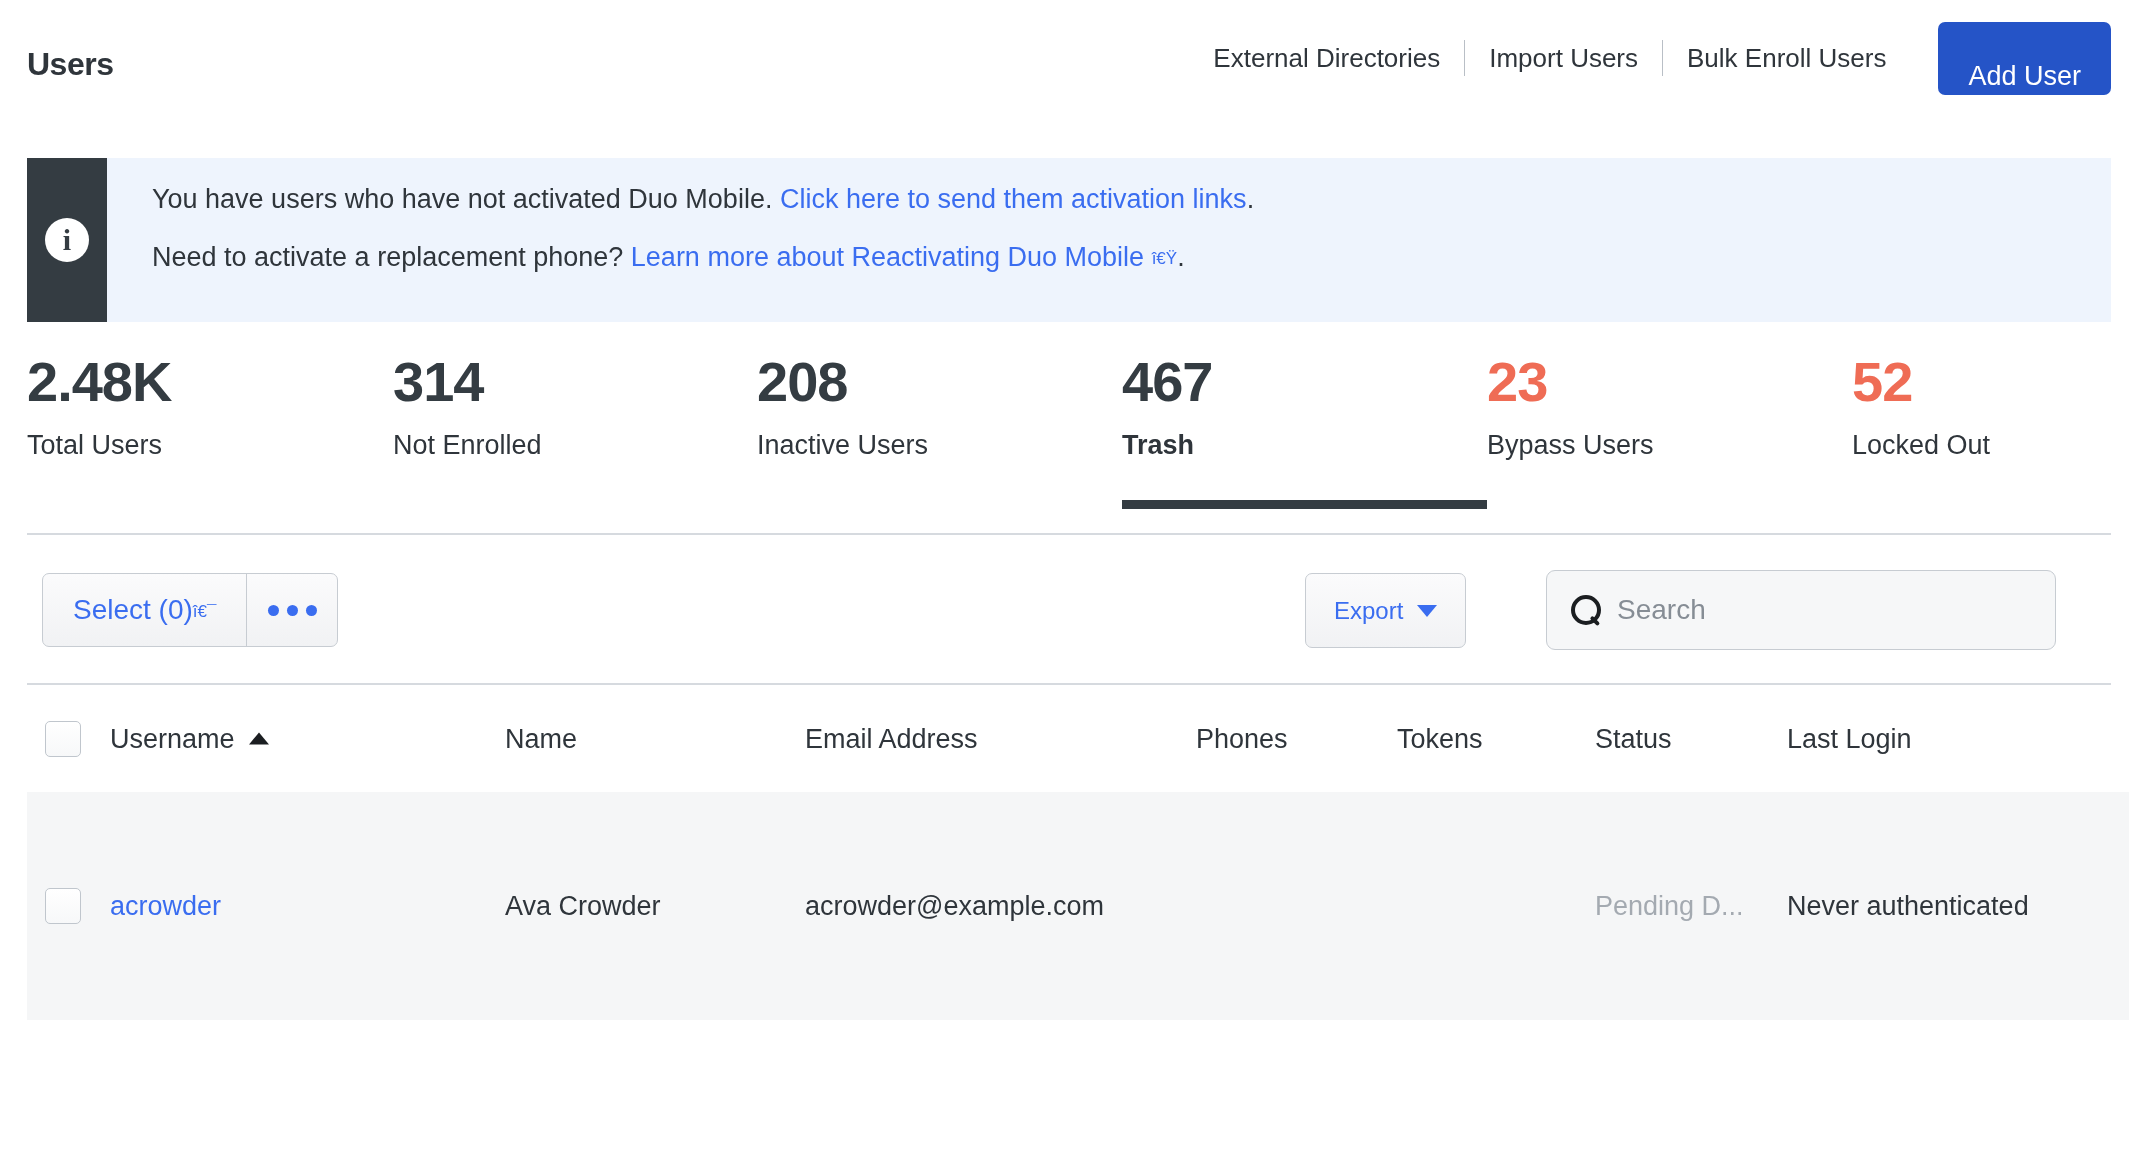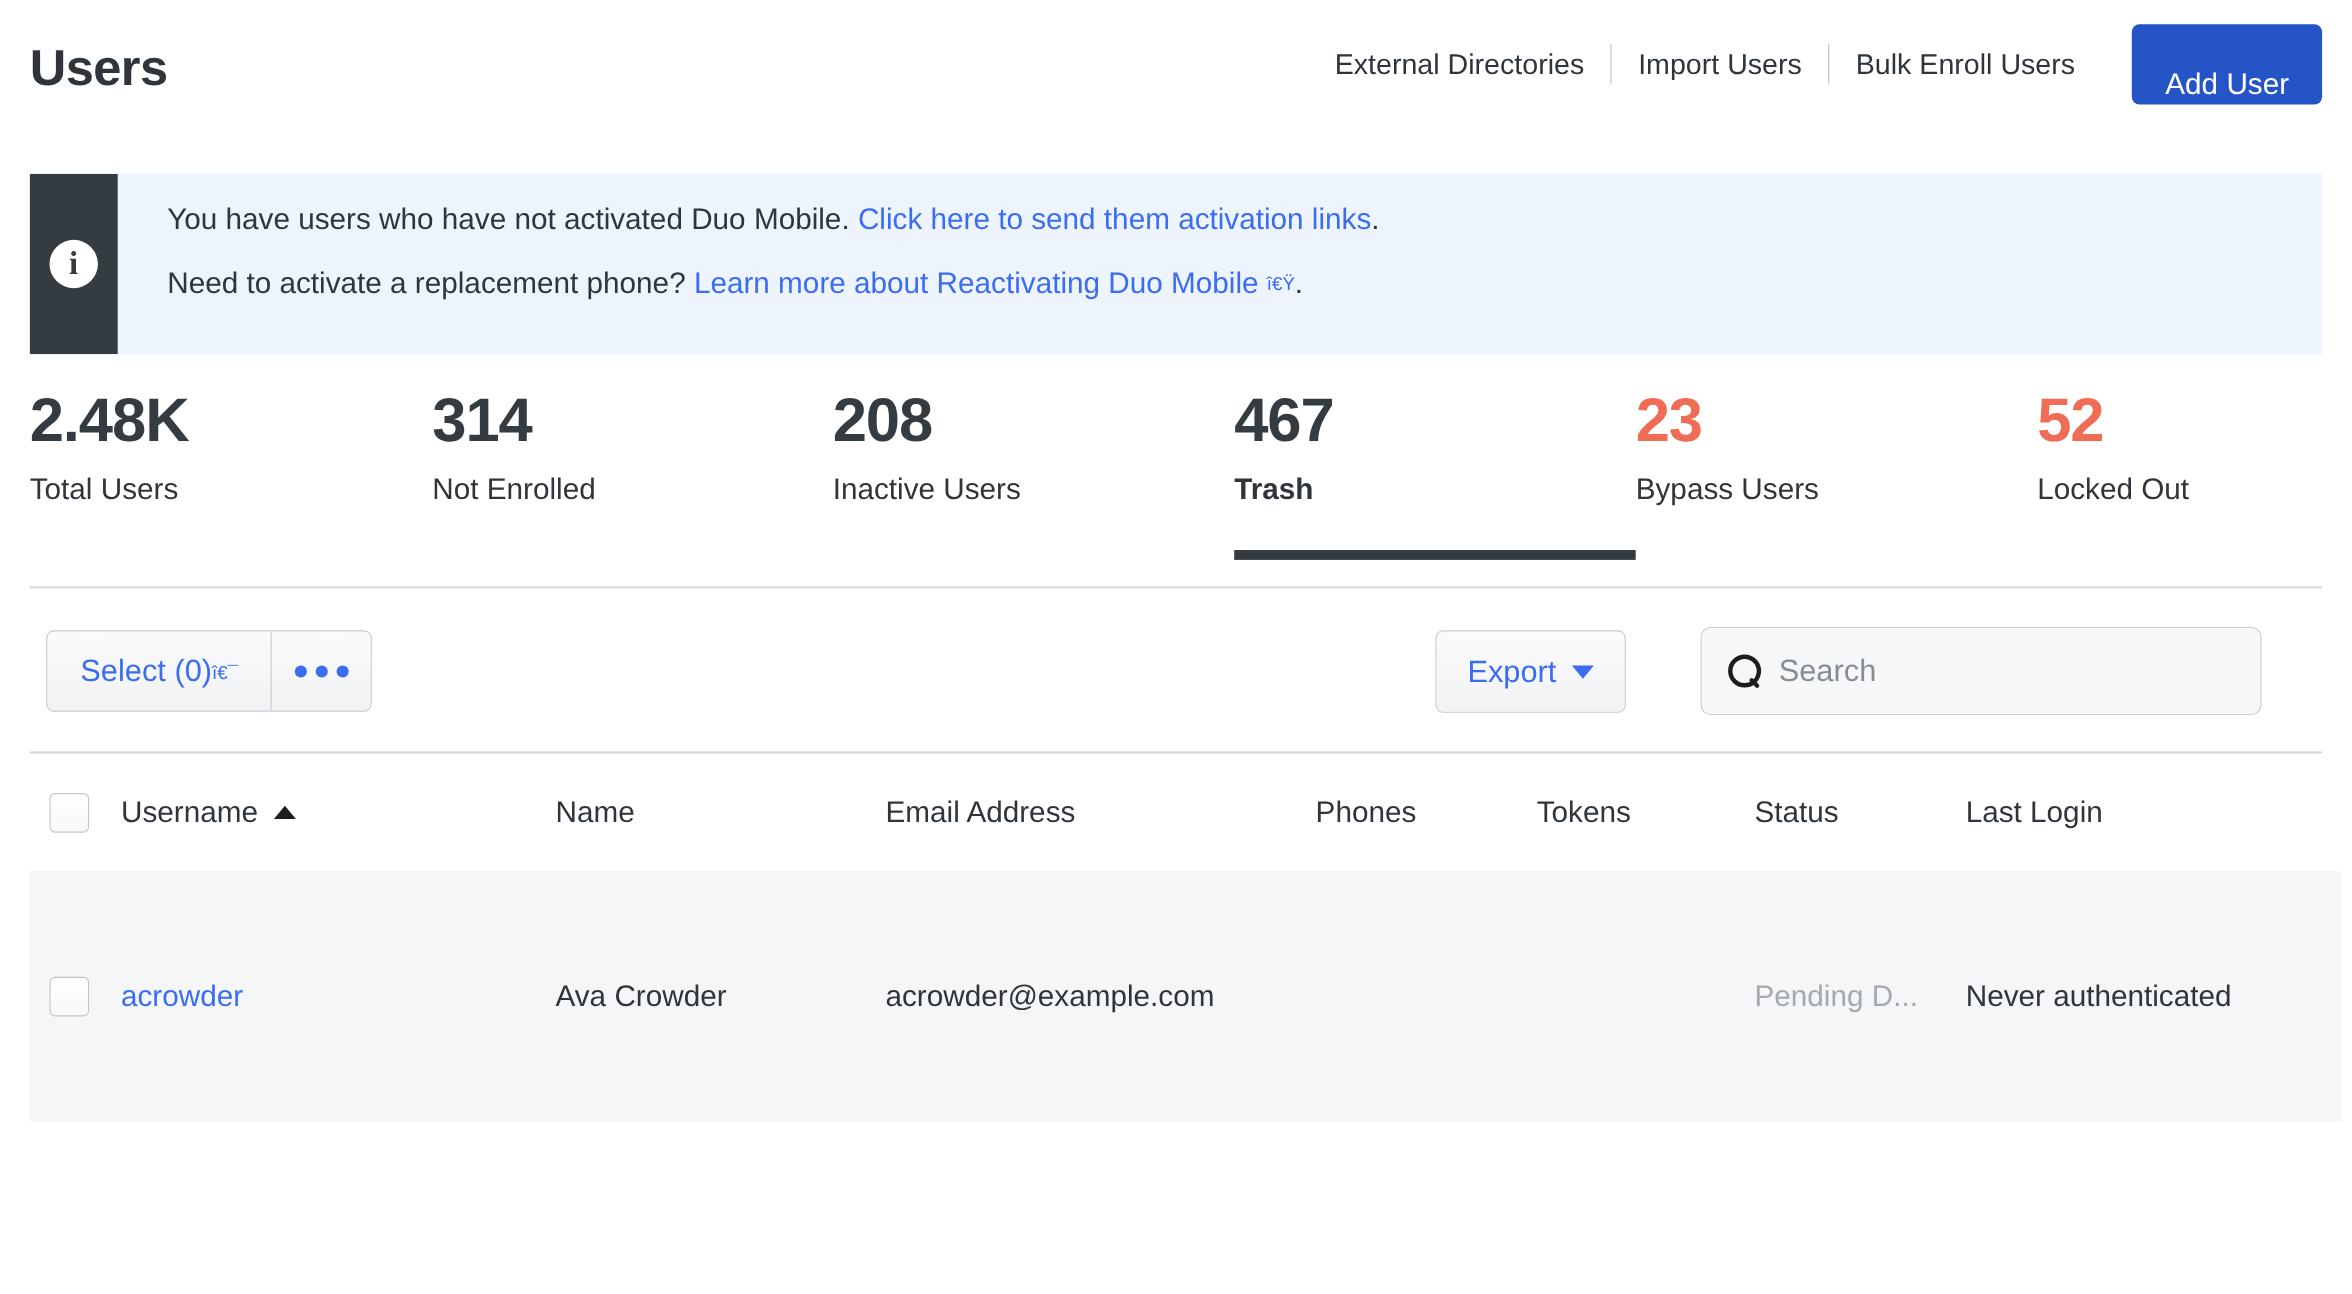--- a/index.html
+++ b/index.html
@@ -9,22 +9,22 @@
     font-family: "Liberation Sans", sans-serif;
     color: #2f353b;
   }
   body { width: 2138px; height: 1176px; position: relative; overflow: hidden; }
 
   
   .header {
     position: absolute; left: 0; top: 0; width: 2138px; height: 118px;
   }
   .page-title {
-    position: absolute; left: 27px; top: 38px;
-    font-size: 46px; font-weight: bold; letter-spacing: -0.5px;
+    position: absolute; left: 27px; top: 48px;
+    font-size: 32px; font-weight: bold; letter-spacing: -0.5px;
     color: #2f353b; line-height: 1;
   }
   .header-nav {
     position: absolute; right: 27px; top: 20px;
     display: flex; align-items: center; height: 76px;
   }
   .nav-link {
     font-size: 26px; color: #2f353b; text-decoration: none;
     padding: 0 24px; white-space: nowrap; cursor: pointer;
   }
@@ -135,21 +135,21 @@
   }
   .dots { display: flex; gap: 8px; }
   .dots span {
     width: 11px; height: 11px; border-radius: 50%; background: #3a6df0;
     display: block;
   }
   .export-btn {
     position: absolute; left: 1305px; top: 13px;
     height: 75px; line-height: 73px;
     padding: 0 28px;
-    font-size: 28px; color: #3a6df0;
+    font-size: 24px; color: #3a6df0;
     border: 1px solid #c7ccd2; border-radius: 7px;
     background: linear-gradient(#fbfbfc, #f1f2f4);
     cursor: pointer; white-space: nowrap;
     display: flex; align-items: center; gap: 14px;
   }
   .chev {
     width: 0; height: 0;
     border-left: 10px solid transparent;
     border-right: 10px solid transparent;
     border-top: 12px solid #3a6df0;

